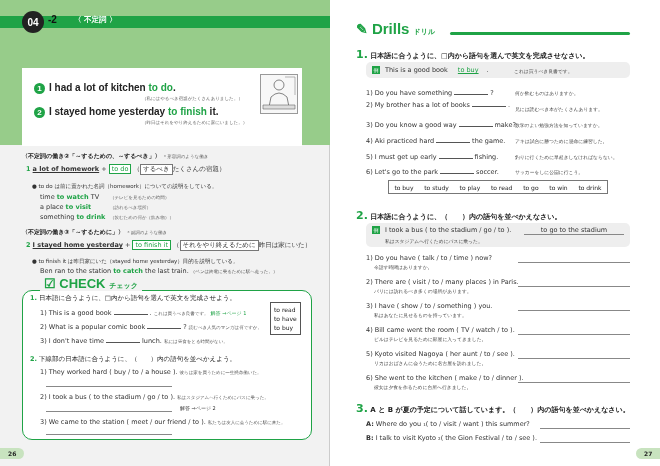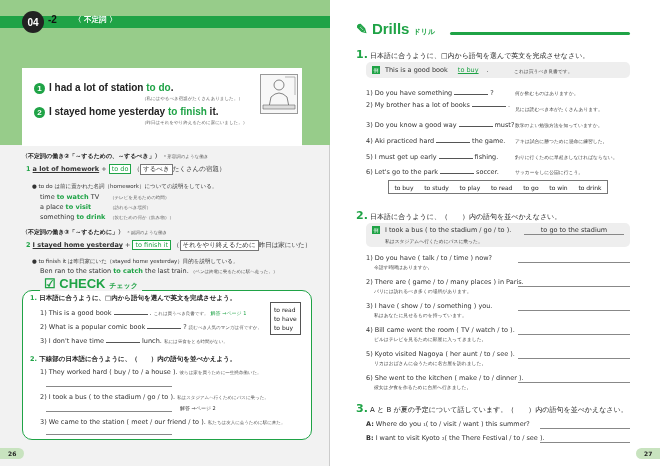--- a/index.html
+++ b/index.html
@@ -21,49 +21,49 @@
 .pic{position:absolute;left:238px;top:6px;width:38px;height:40px;border:1px solid #999;background:#f7f7f7}
 .sec{position:absolute;left:22px;font-size:6px;font-weight:bold;color:#222;white-space:nowrap}
 .sm{font-size:4.5px;color:#555;font-weight:normal}
 .line{position:absolute;font-size:6.5px;color:#333;white-space:nowrap}
 .box{display:inline-block;border:1px solid #777;padding:0 2px;background:#fff}
 .gb{border-color:#1fa346;color:#1fa346}
 .check{position:absolute;left:22px;top:290px;width:290px;height:150px;border:1.5px solid #1fa346;border-radius:10px;background:#fff}
 .chead{position:absolute;left:40px;top:276px;background:#f2f2f2;padding:0 4px;font:bold 13px "Liberation Sans",sans-serif;color:#1fa346}
 .chead span{font-size:7px}
 .q{position:absolute;font-size:6.5px;color:#333;white-space:nowrap}
-.qh{font-size:6.5px;font-weight:bold;color:#222}
+.qh{font-size:6.5px;font-weight:normal;color:#222}
 .qh b{color:#1fa346}
 .blank{display:inline-block;width:34px;border-bottom:1px solid #555;height:7px;margin:0 2px}
 .choice{position:absolute;left:270px;top:302px;border:1px solid #555;font-size:6px;line-height:9px;padding:2px 3px;background:#fff}
 .ans{position:absolute;width:126px;border-bottom:1px solid #888}
 .pnum{position:absolute;font-size:6px;font-weight:bold;background:#c8e3bf;padding:2px 8px;color:#222}
 .dhead{position:absolute;left:26px;top:20px;font:bold 15px "Liberation Sans",sans-serif;color:#1fa346}
 .dhead span{font-size:7px}
 .drule{position:absolute;left:120px;top:32px;width:180px;height:3px;background:#1fa346;border-radius:2px}
-.dq{position:absolute;left:26px;font-size:7px;font-weight:normal;color:#222;white-space:nowrap}
+.dq{position:absolute;left:26px;font-size:7px;font-weight:bold;color:#222;white-space:nowrap}
 .dq b{color:#1fa346;font-size:11px}
 .exbox{position:absolute;left:36px;width:264px;background:#eeeeee;border-radius:5px}
 .rl{position:absolute;font-size:6.5px;color:#333;white-space:nowrap}
 .rjp{position:absolute;font-size:4.8px;color:#444;white-space:nowrap}
 .wlist{position:absolute;left:58px;top:178px;width:220px;height:14px;border:1px solid #777;font-size:6px;display:flex;justify-content:space-around;align-items:center}
 .eg{display:inline-block;width:8px;height:8px;background:#1fa346;color:#fff;font-size:5px;text-align:center;line-height:8px;margin-right:5px}
 </style>
 </head>
 <body>
 
 <div id="left" class="page">
   <div class="lhead">
     <div class="bar"></div>
     <div class="num">04</div>
     <div class="sub">-2</div>
     <div class="cat">〈 不定詞 〉</div>
   </div>
   <div class="ex">
-    <div class="exl" style="top:14px"><span class="n">1</span><span>I had a lot of station </span><span class="g">to do</span><span>.</span></div>
+    <div class="exl" style="top:14px"><span class="n">1</span><span>I had a lot of kitchen </span><span class="g">to do</span><span>.</span></div>
     <div class="tr" style="left:120px;top:28px">（私にはやるべき宿題がたくさんありました。）</div>
     <div class="exl" style="top:38px"><span class="n">2</span><span>I stayed home yesterday </span><span class="g">to finish</span><span> it.</span></div>
     <div class="tr" style="left:120px;top:52px">（昨日はそれをやり終えるために家にいました。）</div>
     <div class="pic">
       <svg width="36" height="38" viewBox="0 0 36 38">
           <circle cx="18" cy="10" r="5" fill="none" stroke="#666" stroke-width="0.8"></circle>
           <path d="M10 22 Q18 14 26 22 L28 32 L8 32 Z" fill="none" stroke="#666" stroke-width="0.8"></path>
           <path d="M2 30 L34 30 L34 34 L2 34 Z" fill="#ddd" stroke="#666" stroke-width="0.6"></path>
           <path d="M24 2 L34 2 L34 20" stroke="#888" fill="none" stroke-width="0.6"></path>
         </svg>
@@ -127,21 +127,21 @@
   <div class="dq" style="top:48px"><b>1.</b> <span>日本語に合うように、□内から語句を選んで英文を完成させなさい。</span></div>
   <div class="exbox" style="top:62px;height:16px">
     <div class="rl" style="left:6px;top:4px"><span class="eg">例</span><span>This is a good book</span> <u class="g" style="padding:0 8px">to buy</u><span>.</span></div>
     <div class="rjp" style="left:148px;top:6px">これは買うべき良書です。</div>
   </div>
 
   <div class="rl" style="left:36px;top:88px"><span>1)</span> <span>Do you have something</span><span class="blank"></span><span>?</span></div>
   <div class="rjp" style="left:185px;top:90px">何か飲むものはありますか。</div>
   <div class="rl" style="left:36px;top:100px"><span>2)</span> <span>My brother has a lot of books</span><span class="blank"></span><span>.</span></div>
   <div class="rjp" style="left:185px;top:106px">兄には読むべき本がたくさんあります。</div>
-  <div class="rl" style="left:36px;top:120px"><span>3)</span> <span>Do you know a good way</span><span class="blank"></span><span>must?</span></div>
+  <div class="rl" style="left:36px;top:120px"><span>3)</span> <span>Do you know a good way</span><span class="blank"></span><span>make?</span></div>
   <div class="rjp" style="left:185px;top:122px">数学のよい勉強方法を知っていますか。</div>
   <div class="rl" style="left:36px;top:136px"><span>4)</span> <span>Aki practiced hard</span><span class="blank"></span><span>the game.</span></div>
   <div class="rjp" style="left:185px;top:138px">アキは試合に勝つために懸命に練習した。</div>
   <div class="rl" style="left:36px;top:152px"><span>5)</span> <span>I must get up early</span><span class="blank"></span><span>fishing.</span></div>
   <div class="rjp" style="left:185px;top:154px">釣りに行くために早起きしなければならない。</div>
   <div class="rl" style="left:36px;top:167px"><span>6)</span> <span>Let's go to the park</span><span class="blank"></span><span>soccer.</span></div>
   <div class="rjp" style="left:185px;top:169px">サッカーをしに公園に行こう。</div>
   <div class="wlist" style="top:180px">
     <span>to buy</span>
       <span>to study</span>
@@ -155,36 +155,36 @@
   <div class="dq" style="top:209px"><b>2.</b> <span>日本語に合うように、（　　）内の語句を並べかえなさい。</span></div>
   <div class="exbox" style="top:223px;height:24px">
     <div class="rl" style="left:6px;top:3px"><span class="eg">例</span><span>I took a bus ( to the stadium / go / to ).</span></div>
     <div class="rl g" style="left:158px;top:3px;width:100px;border-bottom:1px solid #888;text-align:center">to go to the stadium</div>
     <div class="rjp" style="left:19px;top:15px">私はスタジアムへ行くためにバスに乗った。</div>
   </div>
 
   <div class="rl" style="left:36px;top:254px"><span>1)</span> <span>Do you have ( talk / to / time ) now?</span></div>
   <div class="rjp" style="left:44px;top:264px">今話す時間はありますか。</div>
   <div class="ans" style="left:188px;top:262px;width:112px"></div>
-  <div class="rl" style="left:36px;top:278px"><span>2)</span> <span>There are ( game / to / many places ) in Paris.</span></div>
+  <div class="rl" style="left:36px;top:278px"><span>2)</span> <span>There are ( visit / to / many places ) in Paris.</span></div>
   <div class="rjp" style="left:44px;top:288px">パリには訪れるべき多くの場所があります。</div>
   <div class="ans" style="left:188px;top:286px;width:112px"></div>
   <div class="rl" style="left:36px;top:302px"><span>3)</span> <span>I have ( show / to / something ) you.</span></div>
   <div class="rjp" style="left:44px;top:312px">私はあなたに見せるものを持っています。</div>
   <div class="ans" style="left:188px;top:310px;width:112px"></div>
   <div class="rl" style="left:36px;top:326px"><span>4)</span> <span>Bill came went the room ( TV / watch / to ).</span></div>
   <div class="rjp" style="left:44px;top:336px">ビルはテレビを見るために部屋に入ってきました。</div>
   <div class="ans" style="left:188px;top:334px;width:112px"></div>
   <div class="rl" style="left:36px;top:350px"><span>5)</span> <span>Kyoto visited Nagoya ( her aunt / to / see ).</span></div>
   <div class="rjp" style="left:44px;top:360px">リカはおばさんに会うために名古屋を訪れました。</div>
   <div class="ans" style="left:188px;top:358px;width:112px"></div>
   <div class="rl" style="left:36px;top:374px"><span>6)</span> <span>She went to the kitchen ( make / to / dinner ).</span></div>
   <div class="rjp" style="left:44px;top:384px">彼女は夕食を作るために台所へ行きました。</div>
   <div class="ans" style="left:188px;top:382px;width:112px"></div>
 
   <div class="dq" style="top:402px"><b>3.</b> <span>A と B が夏の予定について話しています。（　　）内の語句を並べかえなさい。</span></div>
   <div class="rl" style="left:36px;top:420px"><b>A:</b> <span>Where do you ₁( to / visit / want ) this summer?</span></div>
   <div class="ans" style="left:210px;top:428px;width:90px"></div>
-  <div class="rl" style="left:36px;top:434px"><b>B:</b> <span>I want to visit Kyoto ₂( the There Festival / to / see ).</span></div>
+  <div class="rl" style="left:36px;top:434px"><b>B:</b> <span>I talk to visit Kyoto ₂( the Gion Festival / to / see ).</span></div>
   <div class="ans" style="left:210px;top:442px;width:90px"></div>
 
   <div class="pnum" style="left:306px;top:448px;border-radius:8px 0 0 8px">27</div>
 </div>
 
 </body></html>

